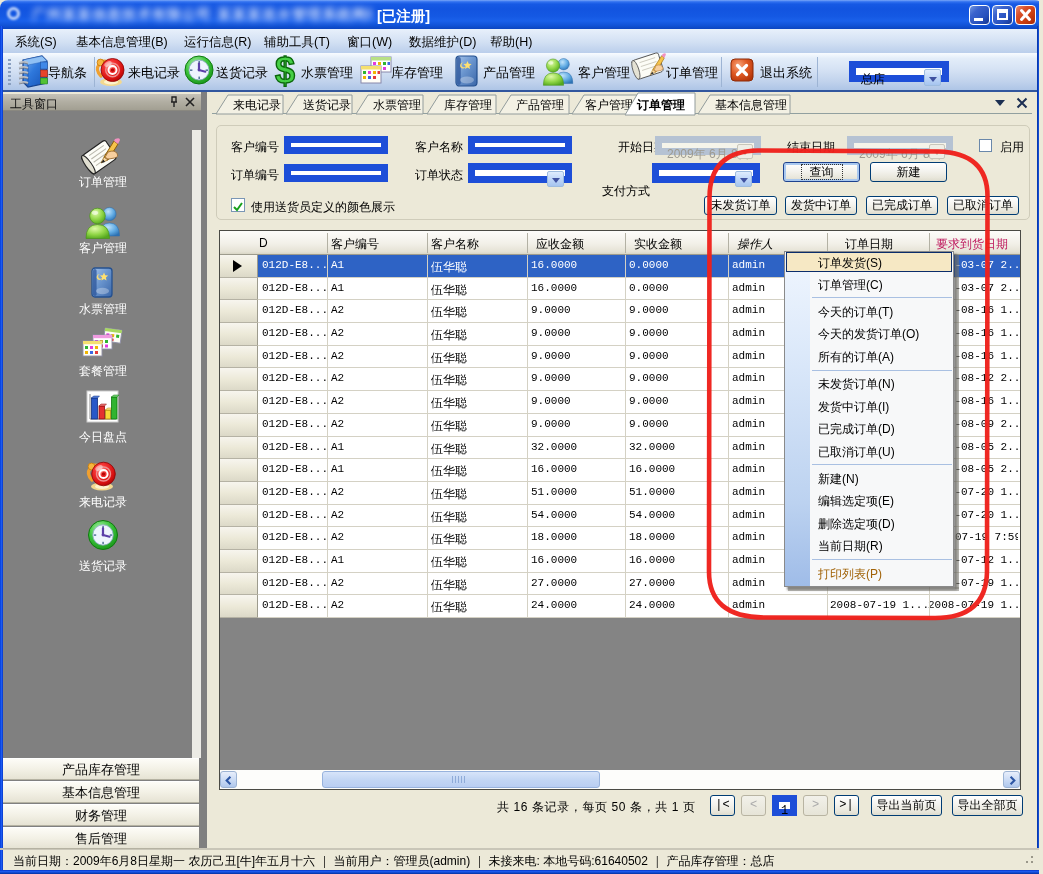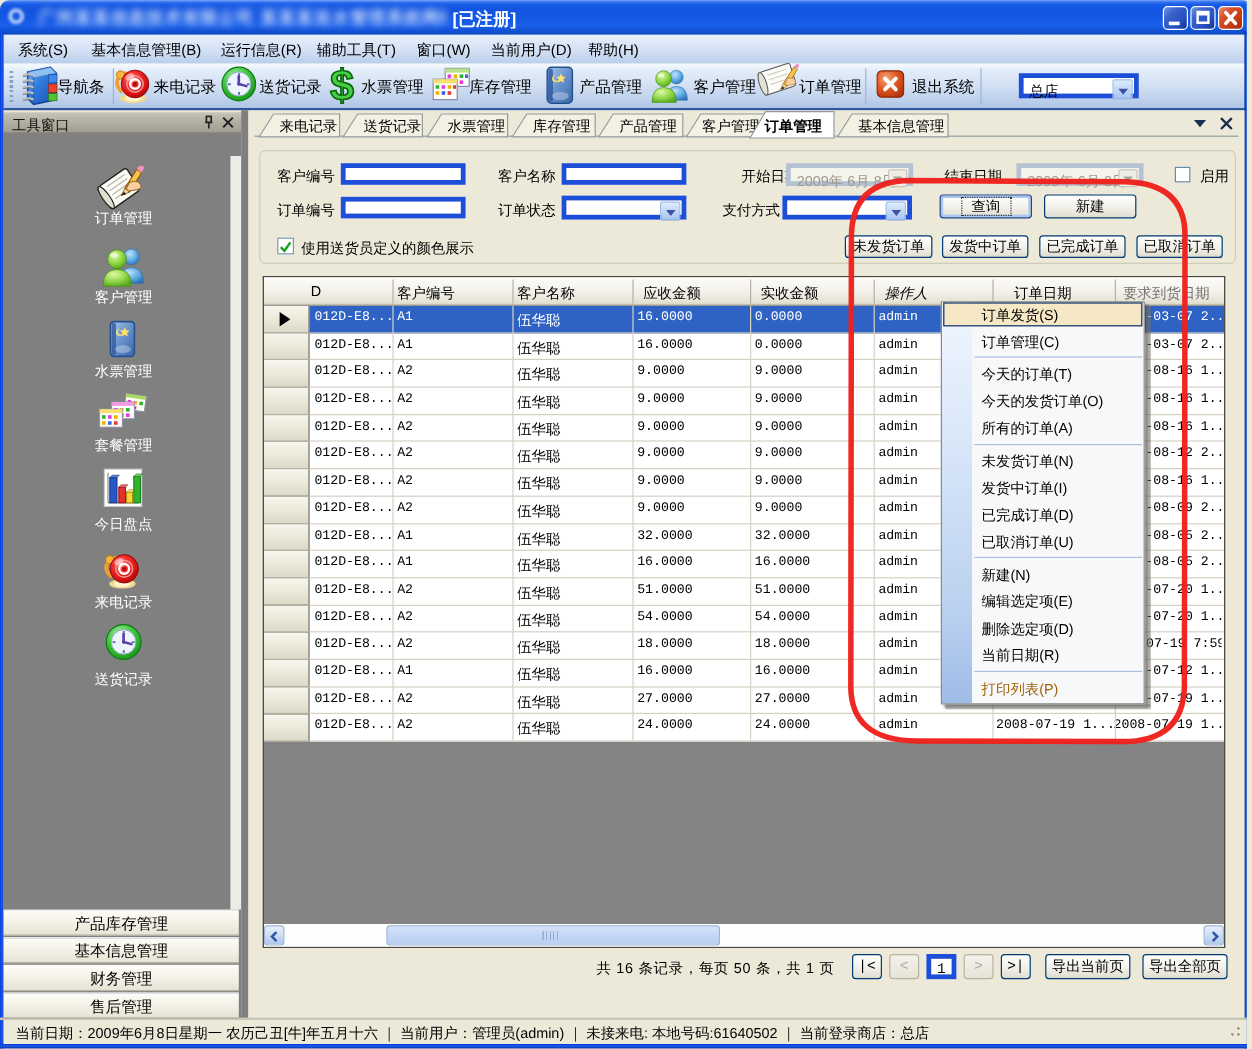--- a/index.html
+++ b/index.html
@@ -1,20 +1,20 @@
 <!DOCTYPE html>
 <html><head><meta charset="utf-8">
 <style>
 html,body{margin:0;padding:0;background:#ece9d8;}
 *{box-sizing:border-box;font-family:"Liberation Sans",sans-serif;}
 #win{position:relative;width:1039px;height:874px;overflow:hidden;background:#ece9d8;}
 .a{position:absolute;}
 .mono{font-family:"Liberation Mono",monospace;}
 .xpbtn{position:absolute;border:1px solid #003c74;border-radius:3px;background:linear-gradient(180deg,#ffffff 0%,#f4f3ee 45%,#e9e7dc 80%,#dedcce 100%);font-size:12px;color:#000;text-align:center;}
-.inp{position:absolute;background:#fff;border:4px solid #1d4ed8;font-size:12px;}
+.inp{position:absolute;background:#fff;border:7px solid #1d4ed8;font-size:12px;}
 .lbl{position:absolute;font-size:12px;color:#000;white-space:nowrap;}
 .cell{position:absolute;font-size:12px;white-space:nowrap;overflow:hidden;}
 </style></head><body>
 <div id="win">
 
 <div class="a" style="left:0;top:0;width:1043px;height:29px;background:linear-gradient(180deg,#7aa7f8 0%,#3272f0 6%,#1659e4 14%,#1254e0 30%,#1458e3 55%,#1a60ea 72%,#1152d6 88%,#0c45c0 100%);border-radius:8px 8px 0 0;"></div>
 <div class="a" style="left:7px;top:7px;width:13px;height:13px;border-radius:50%;border:3px solid rgba(235,242,255,.8);filter:blur(1.2px);"></div>
 <div class="a" style="left:32px;top:6px;width:340px;height:18px;color:#e8efff;font-size:14px;font-weight:bold;filter:blur(3px);opacity:.85;white-space:nowrap;overflow:hidden;letter-spacing:1px;">广州某某信息技术有限公司 某某某送水管理系统网络版本</div>
 <div class="a" style="left:377px;top:7px;color:#fff;font-size:14.5px;font-weight:bold;">[已注册]</div>
 <div class="a" style="left:969px;top:5px;width:21px;height:20px;border:1px solid #fff;border-radius:4px;background:linear-gradient(135deg,#7296e0 0%,#3b63cd 30%,#2650bd 70%,#16348c 100%);">
@@ -26,21 +26,21 @@
 <div class="a" style="left:1015px;top:5px;width:21px;height:20px;border:1px solid #fff;border-radius:4px;background:linear-gradient(135deg,#eb8e6f 0%,#d9512c 30%,#cc3f11 60%,#a72a08 100%);"><svg width="19" height="18" viewBox="0 0 19 18">
         <path d="M5.5 4.5l8 9M13.5 4.5l-8 9" stroke="#fff" stroke-width="3" stroke-linecap="round"></path>
       </svg></div>
 
 <div class="a" style="left:3px;top:29px;width:1037px;height:24px;background:linear-gradient(180deg,#e8f0fb 0%,#d2e0f3 55%,#baceeb 100%);"></div>
 <div class="a" style="top:34px;left:15px;font-size:12.5px;">系统(S)</div>
 <div class="a" style="top:34px;left:76px;font-size:12.5px;">基本信息管理(B)</div>
 <div class="a" style="top:34px;left:184px;font-size:12.5px;">运行信息(R)</div>
 <div class="a" style="top:34px;left:264px;font-size:12.5px;">辅助工具(T)</div>
 <div class="a" style="top:34px;left:347px;font-size:12.5px;text-align:center;">窗口(W)</div>
-<div class="a" style="top:34px;left:409px;font-size:12.5px;">当前用户(D)</div>
+<div class="a" style="top:34px;left:409px;font-size:12.5px;">数据维护(D)</div>
 <div class="a" style="top:34px;left:490px;font-size:12.5px;">帮助(H)</div>
 
 <div id="toolbar" class="a" style="left:3px;top:53px;width:1037px;height:37px;background:linear-gradient(180deg,#f8fbff 0%,#e3edf9 15%,#d5e2f4 45%,#c0d2ec 78%,#aec5e6 100%);"></div>
 <div class="a" style="left:3px;top:90px;width:1037px;height:2px;background:#31569e;"></div>
 <div class="a" style="left:8px;top:59px;width:3px;height:26px;background-image:repeating-linear-gradient(180deg,#8aa0c0 0px,#8aa0c0 2px,transparent 2px,transparent 4px);"></div>
 <div class="a" style="left:94px;top:57px;width:1px;height:30px;background:#9db4d4;"></div>
 <div class="a" style="left:721px;top:57px;width:1px;height:30px;background:#9db4d4;"></div>
 <div class="a" style="left:817px;top:57px;width:1px;height:30px;background:#9db4d4;"></div>
 <div class="a" style="top:64px;left:48px;font-size:13px;">导航条</div>
 <div class="a" style="top:64px;left:128px;font-size:13px;">来电记录</div>
@@ -422,21 +422,21 @@
 <div class="a" style="left:979px;top:139px;width:13px;height:13px;background:#fff;border:1px solid #6a88aa;"></div>
 <div class="lbl" style="left:1000px;top:139px;">启用</div>
 <div class="lbl" style="left:231px;top:167px;">订单编号</div>
 <div class="inp" style="left:284px;top:164px;width:104px;height:18px;"></div>
 <div class="lbl" style="left:415px;top:167px;">订单状态</div>
 <div class="inp" style="left:468px;top:163px;width:104px;height:20px;">
  <div style="position:absolute;right:1px;top:1px;width:17px;height:16px;background:linear-gradient(180deg,#dfecfd,#c0d7f8 50%,#a6c4ef);border:1px solid #9ebcdf;border-radius:2px;">
         <div style="position:absolute;left:4px;top:6px;width:0;height:0;border:4px solid transparent;border-top:5px solid #3f51a0;"></div>
       </div>
 </div>
-<div class="lbl" style="left:602px;top:167px;">支付方式</div>
+<div class="lbl" style="left:602px;top:183px;">支付方式</div>
 <div class="inp" style="left:652px;top:163px;width:108px;height:20px;">
  <div style="position:absolute;right:1px;top:1px;width:17px;height:16px;background:linear-gradient(180deg,#dfecfd,#c0d7f8 50%,#a6c4ef);border:1px solid #9ebcdf;border-radius:2px;">
         <div style="position:absolute;left:4px;top:6px;width:0;height:0;border:4px solid transparent;border-top:5px solid #3f51a0;"></div>
       </div>
 </div>
 <div class="xpbtn" style="left:783px;top:162px;width:77px;height:20px;line-height:18px;border-color:#1d428f;box-shadow:inset 0 0 0 2px #a9c8ef;"><span style="outline:1px dotted #333;padding:0 8px;">查询</span></div>
 <div class="xpbtn" style="left:870px;top:162px;width:77px;height:20px;line-height:18px;">新建</div>
 <div class="a" style="left:231px;top:198px;width:14px;height:14px;background:#fff;border:1px solid #7a96b5;"><svg width="12" height="12" viewBox="0 0 12 12">
         <path d="M2 6l3 3 5-7" stroke="#18a01c" stroke-width="2" fill="none"></path>
       </svg></div>
@@ -448,21 +448,21 @@
 
 <div class="a" style="left:219px;top:230px;width:802px;height:560px;background:#848484;border:1px solid #4a4a44;"></div>
 <div class="a" style="left:220px;top:231px;width:800px;height:24px;background:linear-gradient(180deg,#fdfcfa 0%,#f2f0e8 55%,#e5e2d5 90%,#d8d5c5 100%);border-bottom:1px solid #9d9b8d;"></div>
 <div class="cell" style="left:259px;top:236px;color:#000;">D</div>
 <div class="cell" style="left:331px;top:236px;color:#000;">客户编号</div>
 <div class="cell" style="left:431px;top:236px;color:#000;">客户名称</div>
 <div class="cell" style="left:536px;top:236px;color:#000;">应收金额</div>
 <div class="cell" style="left:634px;top:236px;color:#000;">实收金额</div>
 <div class="cell" style="left:737px;top:236px;color:#000;font-style:italic;">操作人</div>
 <div class="cell" style="left:845px;top:236px;color:#000;">订单日期</div>
-<div class="cell" style="left:936px;top:236px;color:#737373;">要求到货日期</div>
+<div class="cell" style="left:936px;top:236px;color:#be185d;">要求到货日期</div>
 <div class="a" style="left:327px;top:233px;width:1px;height:20px;background:#b3b1a4;"></div>
 <div class="a" style="left:427px;top:233px;width:1px;height:20px;background:#b3b1a4;"></div>
 <div class="a" style="left:527px;top:233px;width:1px;height:20px;background:#b3b1a4;"></div>
 <div class="a" style="left:625px;top:233px;width:1px;height:20px;background:#b3b1a4;"></div>
 <div class="a" style="left:728px;top:233px;width:1px;height:20px;background:#b3b1a4;"></div>
 <div class="a" style="left:827px;top:233px;width:1px;height:20px;background:#b3b1a4;"></div>
 <div class="a" style="left:929px;top:233px;width:1px;height:20px;background:#b3b1a4;"></div>
 <div class="a" style="left:258px;top:255px;width:762px;height:363px;background:#fff;"></div>
 <div class="a" style="left:220px;top:255px;width:38px;height:363px;background:repeating-linear-gradient(180deg,#f7f5ee 0px,#ece9d8 11px,#dcd9c8 21.7px,#b5b2a4 21.7px,#b5b2a4 22.7px);border-right:1px solid #9d9b8d;"></div>
 <div class="a" style="left:258px;top:255.0px;width:762px;height:22.7px;background:#2e63c5;"></div>
@@ -632,21 +632,21 @@
 <div class="lbl" style="left:497px;top:799px;letter-spacing:.6px;">共 16 条记录，每页 50 条，共 1 页</div>
 <div class="xpbtn mono" style="left:710px;top:795px;width:25px;height:21px;line-height:19px;font-size:12px;">|&lt;</div>
 <div class="a" style="left:741px;top:795px;width:25px;height:21px;border:1px solid #b8b4a2;border-radius:3px;background:linear-gradient(180deg,#f2f1ea,#e6e4d7);color:#aaa;text-align:center;line-height:19px;font-size:12px;font-family:'Liberation Mono',monospace;">&lt;</div>
 <div class="inp mono" style="left:772px;top:795px;width:25px;height:21px;text-align:center;line-height:19px;">1</div>
 <div class="a" style="left:803px;top:795px;width:25px;height:21px;border:1px solid #b8b4a2;border-radius:3px;background:linear-gradient(180deg,#f2f1ea,#e6e4d7);color:#aaa;text-align:center;line-height:19px;font-size:12px;font-family:'Liberation Mono',monospace;">&gt;</div>
 <div class="xpbtn mono" style="left:834px;top:795px;width:25px;height:21px;line-height:19px;font-size:12px;">&gt;|</div>
 <div class="xpbtn" style="left:871px;top:795px;width:71px;height:21px;line-height:19px;">导出当前页</div>
 <div class="xpbtn" style="left:952px;top:795px;width:71px;height:21px;line-height:19px;">导出全部页</div>
 <div class="a" style="left:0px;top:848px;width:1043px;height:2px;background:#c9c6b8;"></div>
 <div class="a" style="left:3px;top:850px;width:1037px;height:20px;background:#ece9d8;font-size:12px;color:#000;white-space:nowrap;">
-      <span style="position:absolute;left:10px;top:3px;">当前日期：2009年6月8日星期一  农历己丑[牛]年五月十六 ｜ 当前用户：管理员(admin) ｜ 未接来电: 本地号码:61640502 ｜ 当前登录商店：总店</span>
+      <span style="position:absolute;left:10px;top:3px;">当前日期：2009年6月8日星期一  农历己丑[牛]年五月十六 ｜ 当前用户：管理员(admin) ｜ 未接来电: 本地号码:61640502 ｜ 产品库存管理：总店</span>
     </div>
 <div id="navbars2">
 <div class="a" style="left:3px;top:758px;width:196px;height:22px;background:linear-gradient(180deg,#fdfcf7 0%,#f3f1e6 50%,#e6e3d4 100%);border-top:1px solid #fff;border-bottom:1px solid #b5b2a2;text-align:center;font-size:13px;line-height:21px;">产品库存管理</div>
 <div class="a" style="left:3px;top:781px;width:196px;height:22px;background:linear-gradient(180deg,#fdfcf7 0%,#f3f1e6 50%,#e6e3d4 100%);border-top:1px solid #fff;border-bottom:1px solid #b5b2a2;text-align:center;font-size:13px;line-height:21px;">基本信息管理</div>
 <div class="a" style="left:3px;top:804px;width:196px;height:22px;background:linear-gradient(180deg,#fdfcf7 0%,#f3f1e6 50%,#e6e3d4 100%);border-top:1px solid #fff;border-bottom:1px solid #b5b2a2;text-align:center;font-size:13px;line-height:21px;">财务管理</div>
 <div class="a" style="left:3px;top:827px;width:196px;height:22px;background:linear-gradient(180deg,#fdfcf7 0%,#f3f1e6 50%,#e6e3d4 100%);border-top:1px solid #fff;border-bottom:1px solid #b5b2a2;text-align:center;font-size:13px;line-height:21px;">售后管理</div>
 </div>
 
 <div class="a" style="left:784px;top:251px;width:170px;height:336px;background:#f7f8f9;border:1px solid #8a8a8a;box-shadow:3px 3px 2px rgba(60,60,60,.55);"></div>
 <div class="a" style="left:785px;top:252px;width:25px;height:334px;background:linear-gradient(180deg,#f0f6fe 0%,#dcE9fa 30%,#bcd2f0 75%,#9fbce8 100%);"></div>

